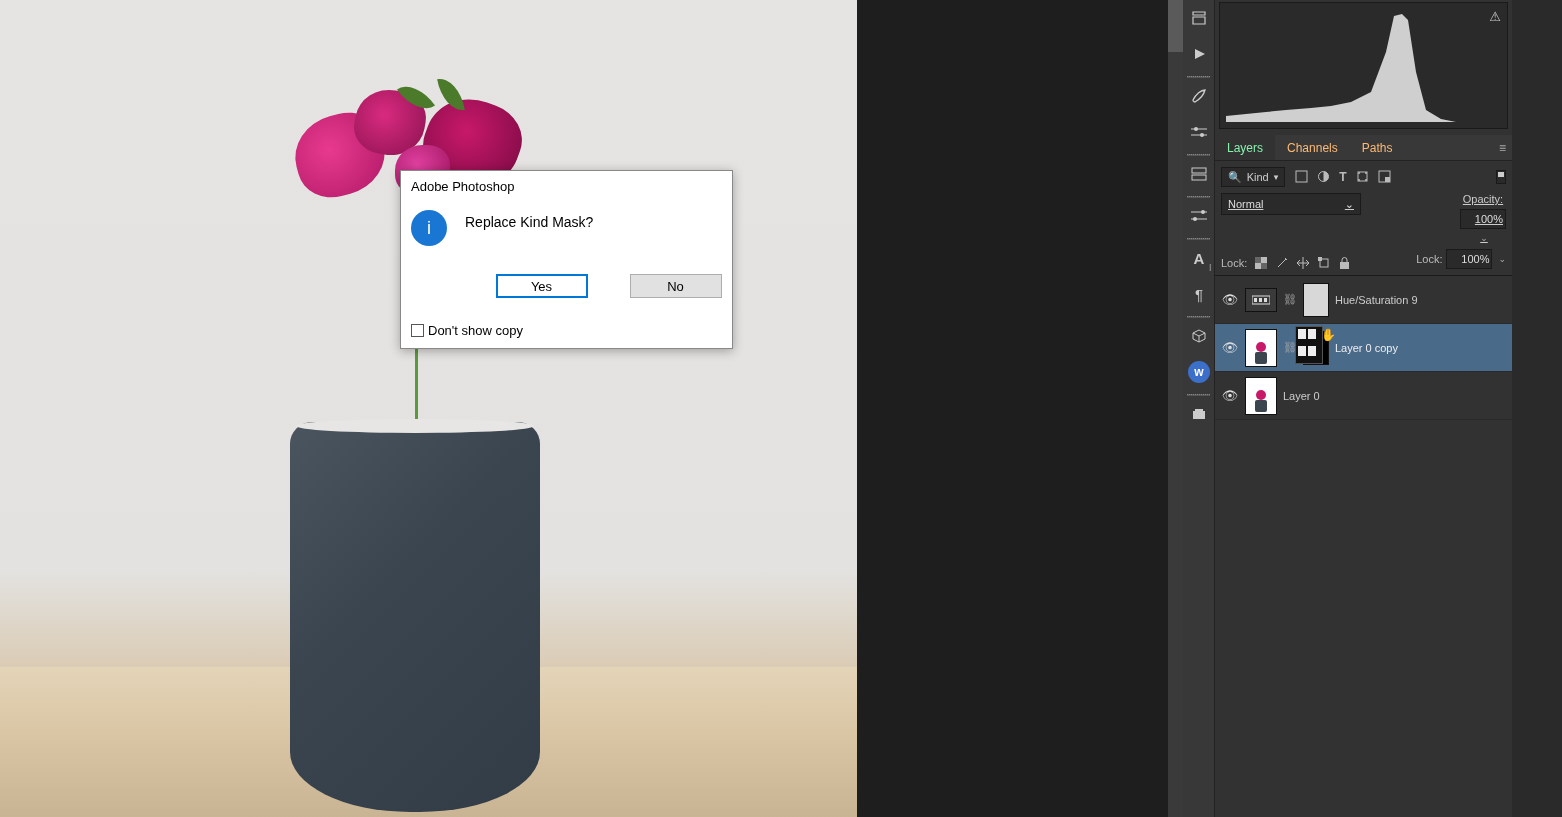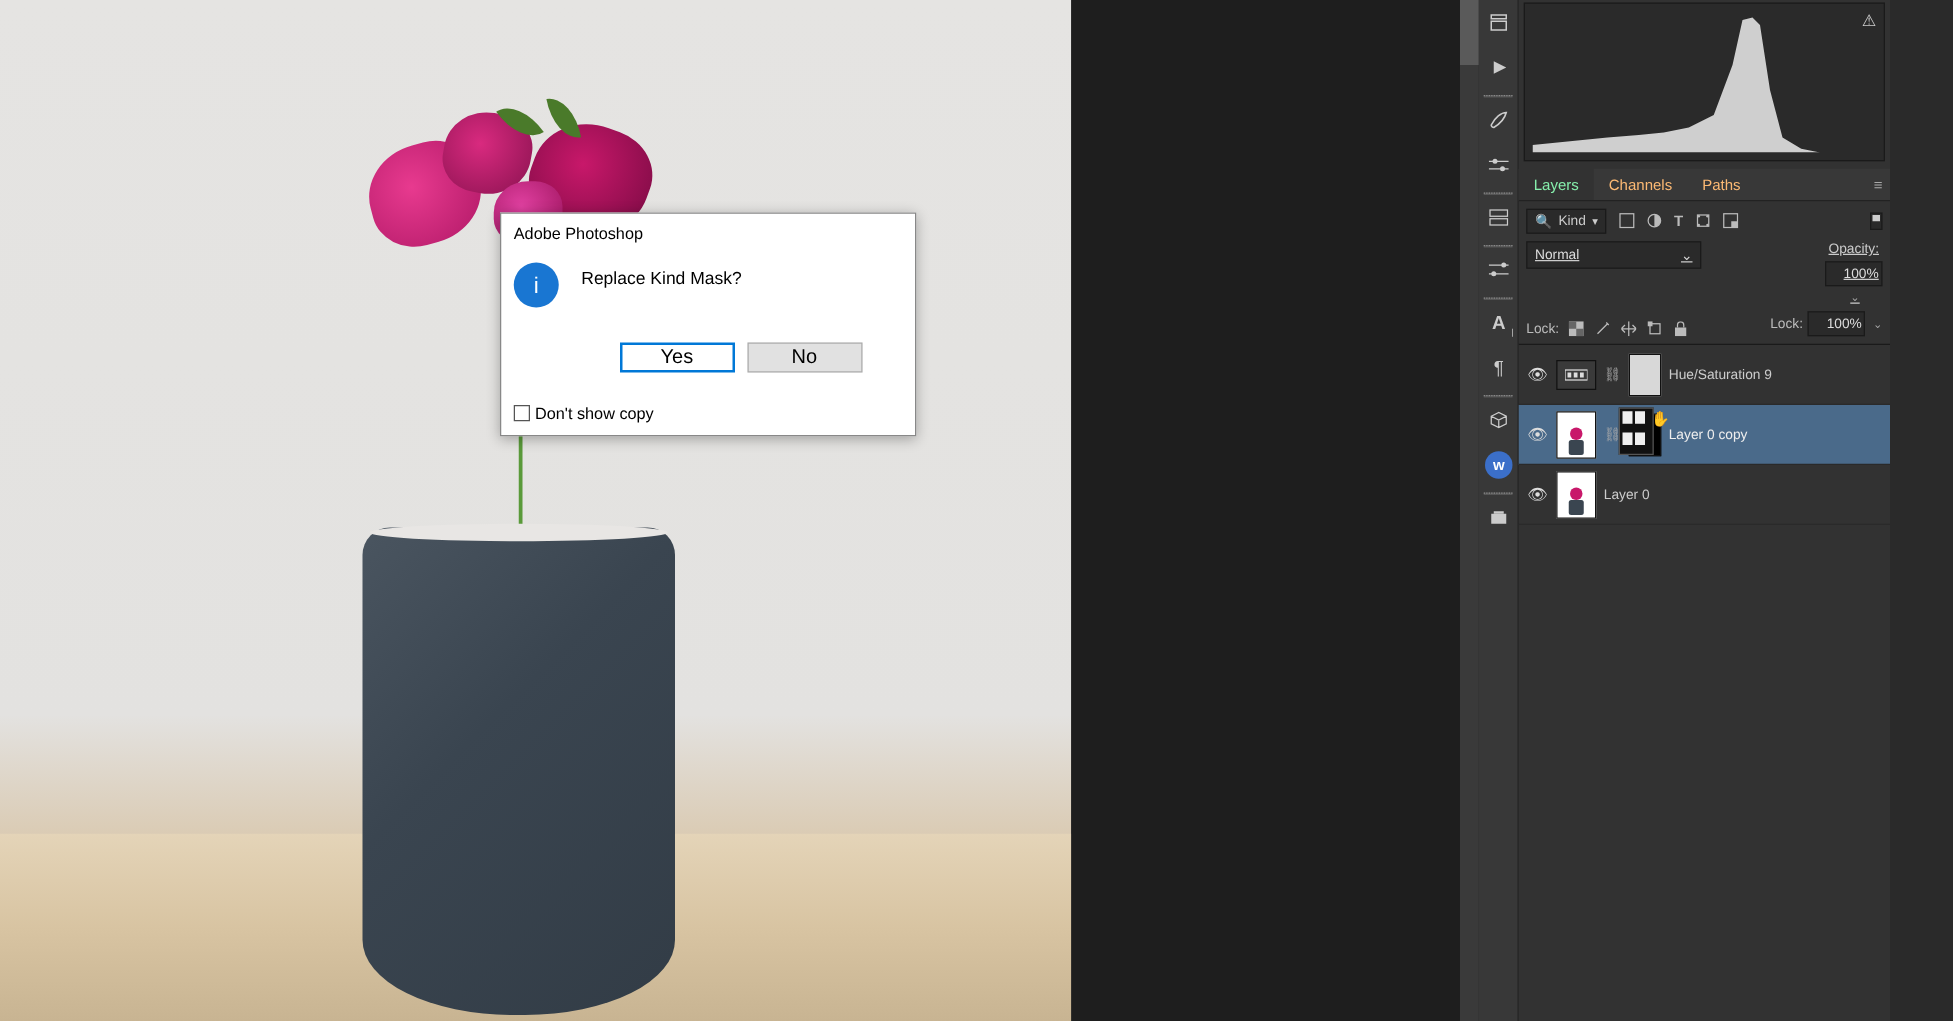--- a/index.html
+++ b/index.html
@@ -21,21 +21,21 @@
 .l1 { left:120px; top:5px; transform:rotate(-35deg);}
 .l2 { left:155px; top:2px; transform:rotate(-10deg);}
 
 
 .dialog { position:absolute; left:400px; top:170px; width:333px; height:179px; background:#fff; border:1px solid #888; box-shadow:0 2px 10px rgba(0,0,0,0.3); font-size:13px; color:#000;}
 .dialog-title { padding:8px 10px 6px 10px; font-size:13px; }
 .dialog-body { display:flex; align-items:flex-start; padding:6px 10px 0 10px; }
 .info-icon { width:36px; height:36px; border-radius:50%; background:#1976d2; color:#fff; display:flex; align-items:center; justify-content:center; font-size:18px; font-weight:400; margin-right:18px; margin-top:4px; flex-shrink:0;}
 .dialog-msg { font-size:14px; padding-top:8px; }
 .dialog-buttons { display:flex; gap:10px; justify-content:center; margin-top:28px; padding-left:52px;}
-.dlg-btn { width:92px; height:24px; font-size:16px; background:#e1e1e1; border:1px solid #adadad; cursor:pointer; }
+.dlg-btn { width:92px; height:24px; font-size:13px; background:#e1e1e1; border:1px solid #adadad; cursor:pointer;margin-left:32px; }
 .dlg-btn.primary { background:#fff; border:2px solid #0078d7; }
 .dialog-footer { position:absolute; bottom:10px; left:10px; display:flex; align-items:center; gap:4px; font-size:13px;}
 .chk { width:13px; height:13px; border:1px solid #555; background:#fff; display:inline-block;}
 
 
 .dark-fill { position:absolute; left:857px; top:0; width:311px; height:817px; background:#1e1e1e; }
 
 
 .scrollbar { position:absolute; left:1168px; top:0; width:15px; height:817px; background:#3a3a3a; }
 .scroll-thumb { position:absolute; top:0; left:0; width:15px; height:52px; background:#5a5a5a; }

